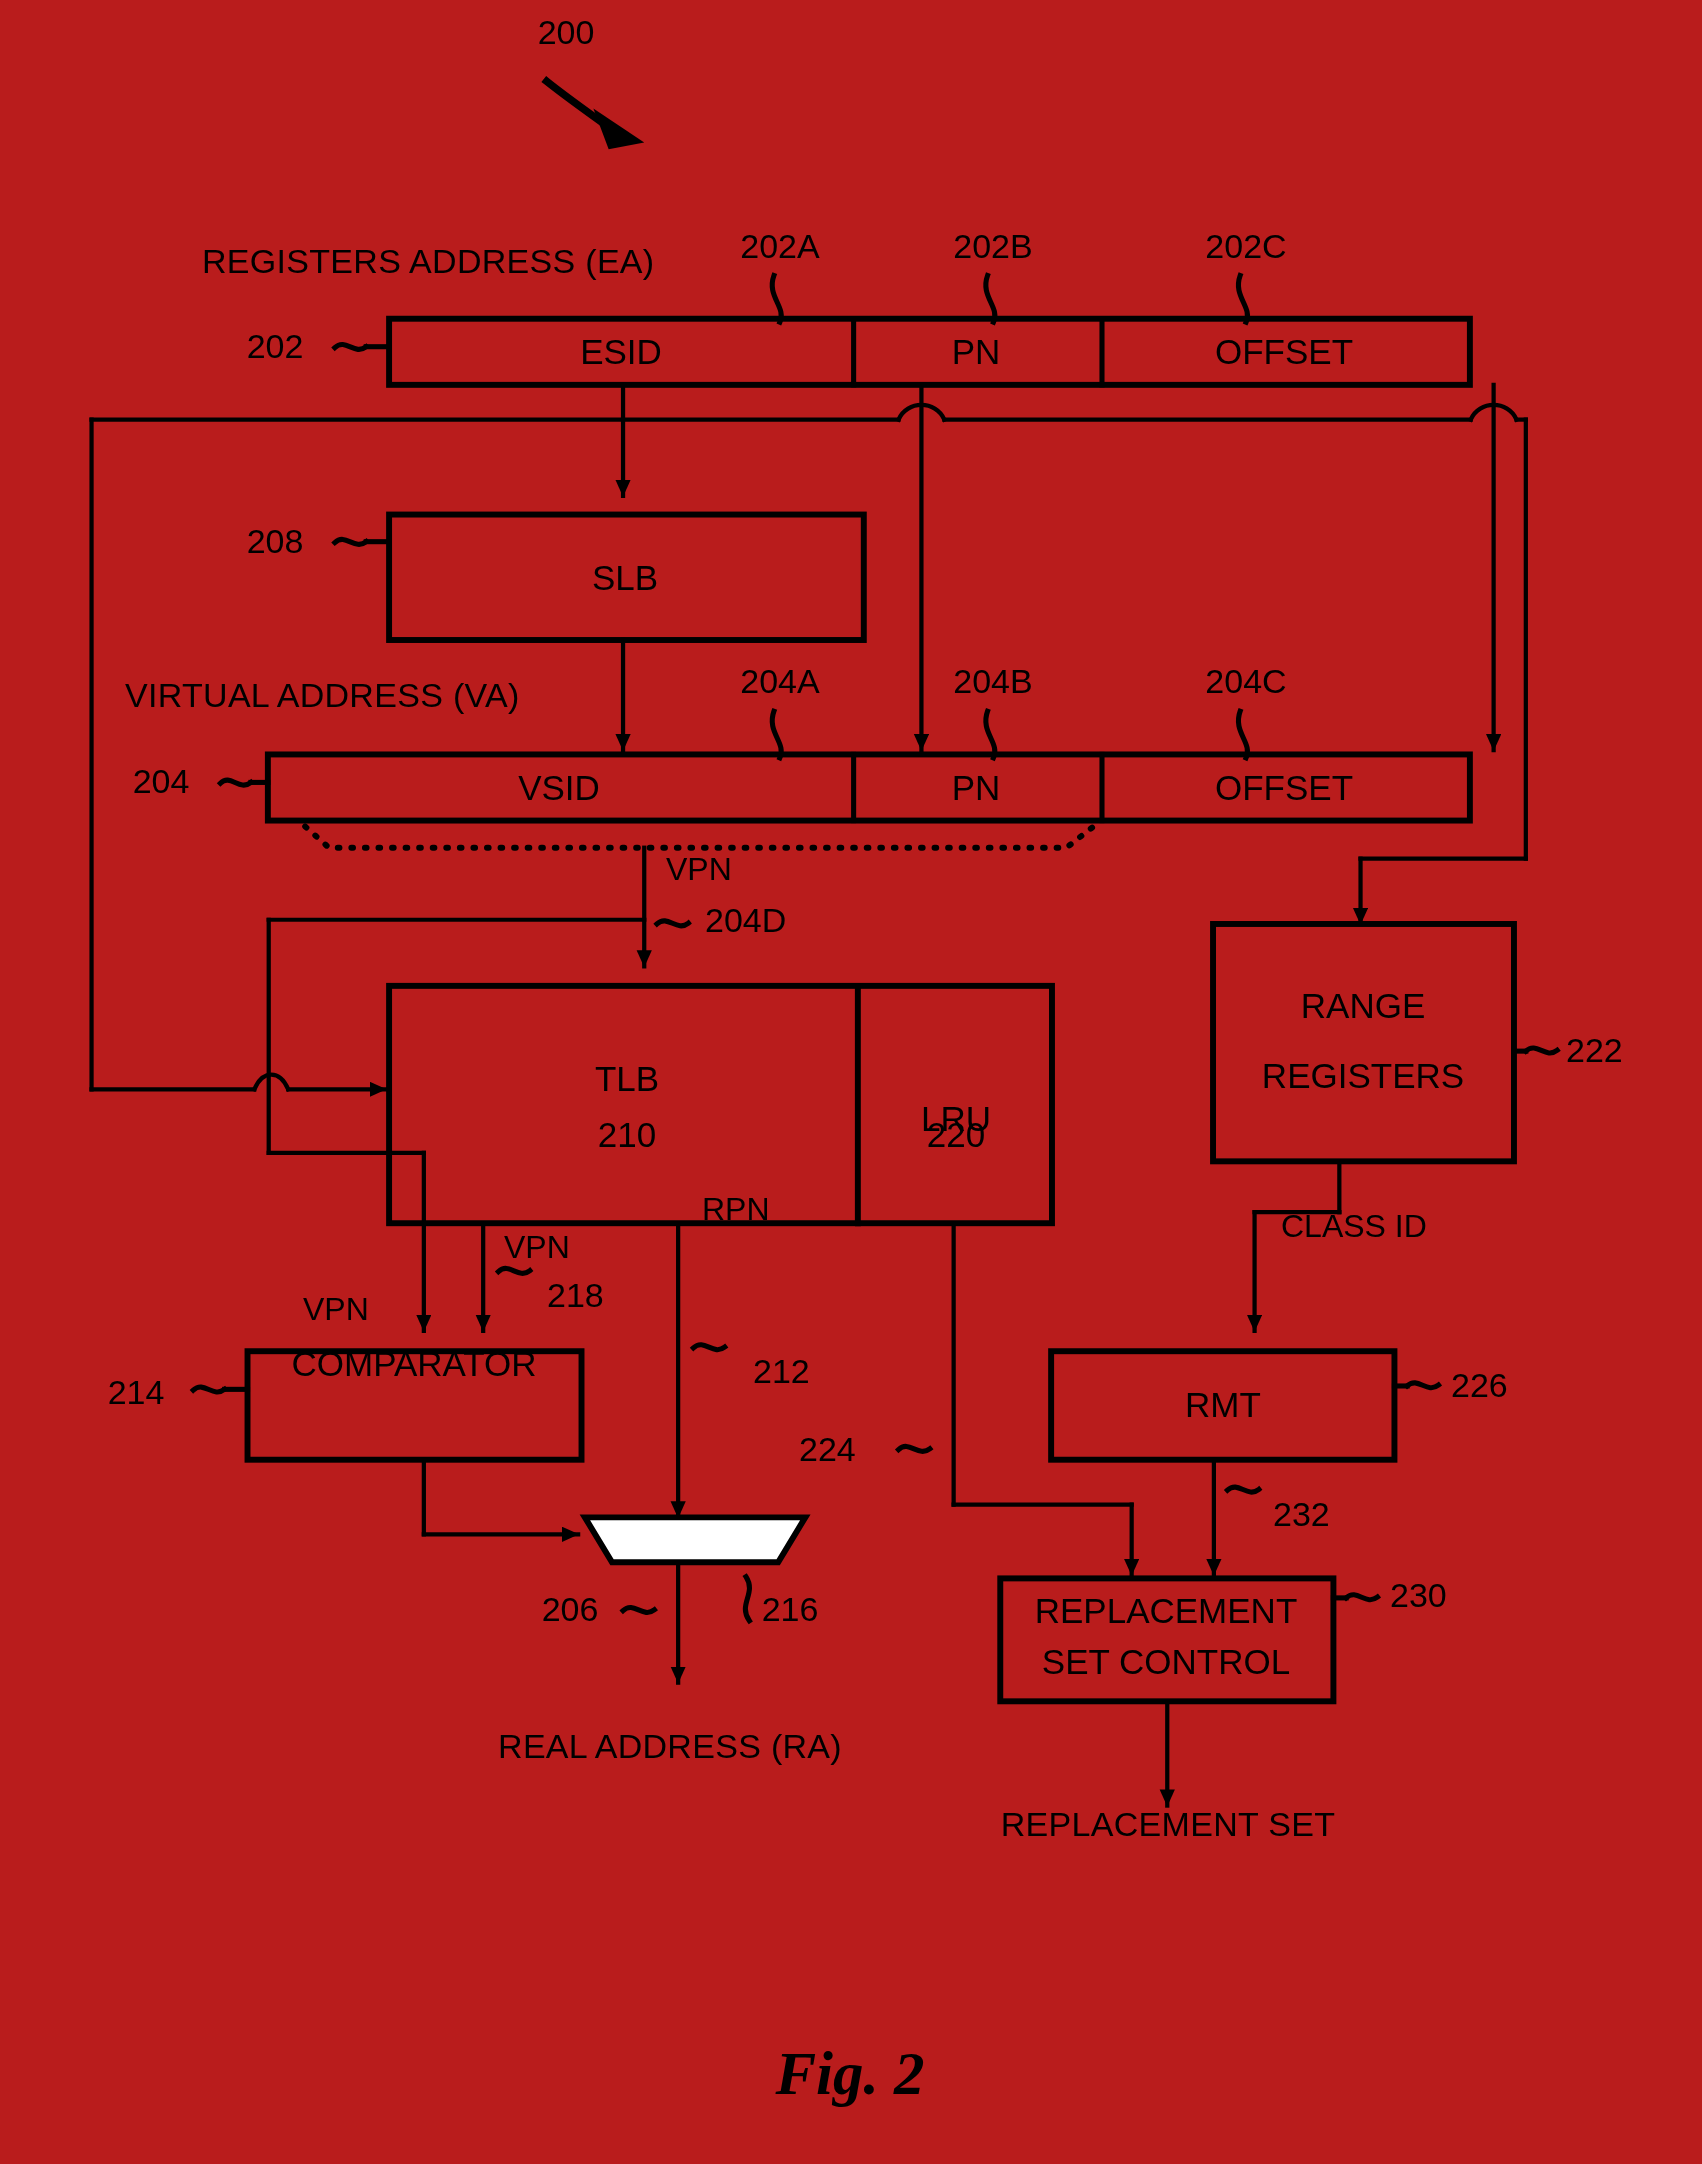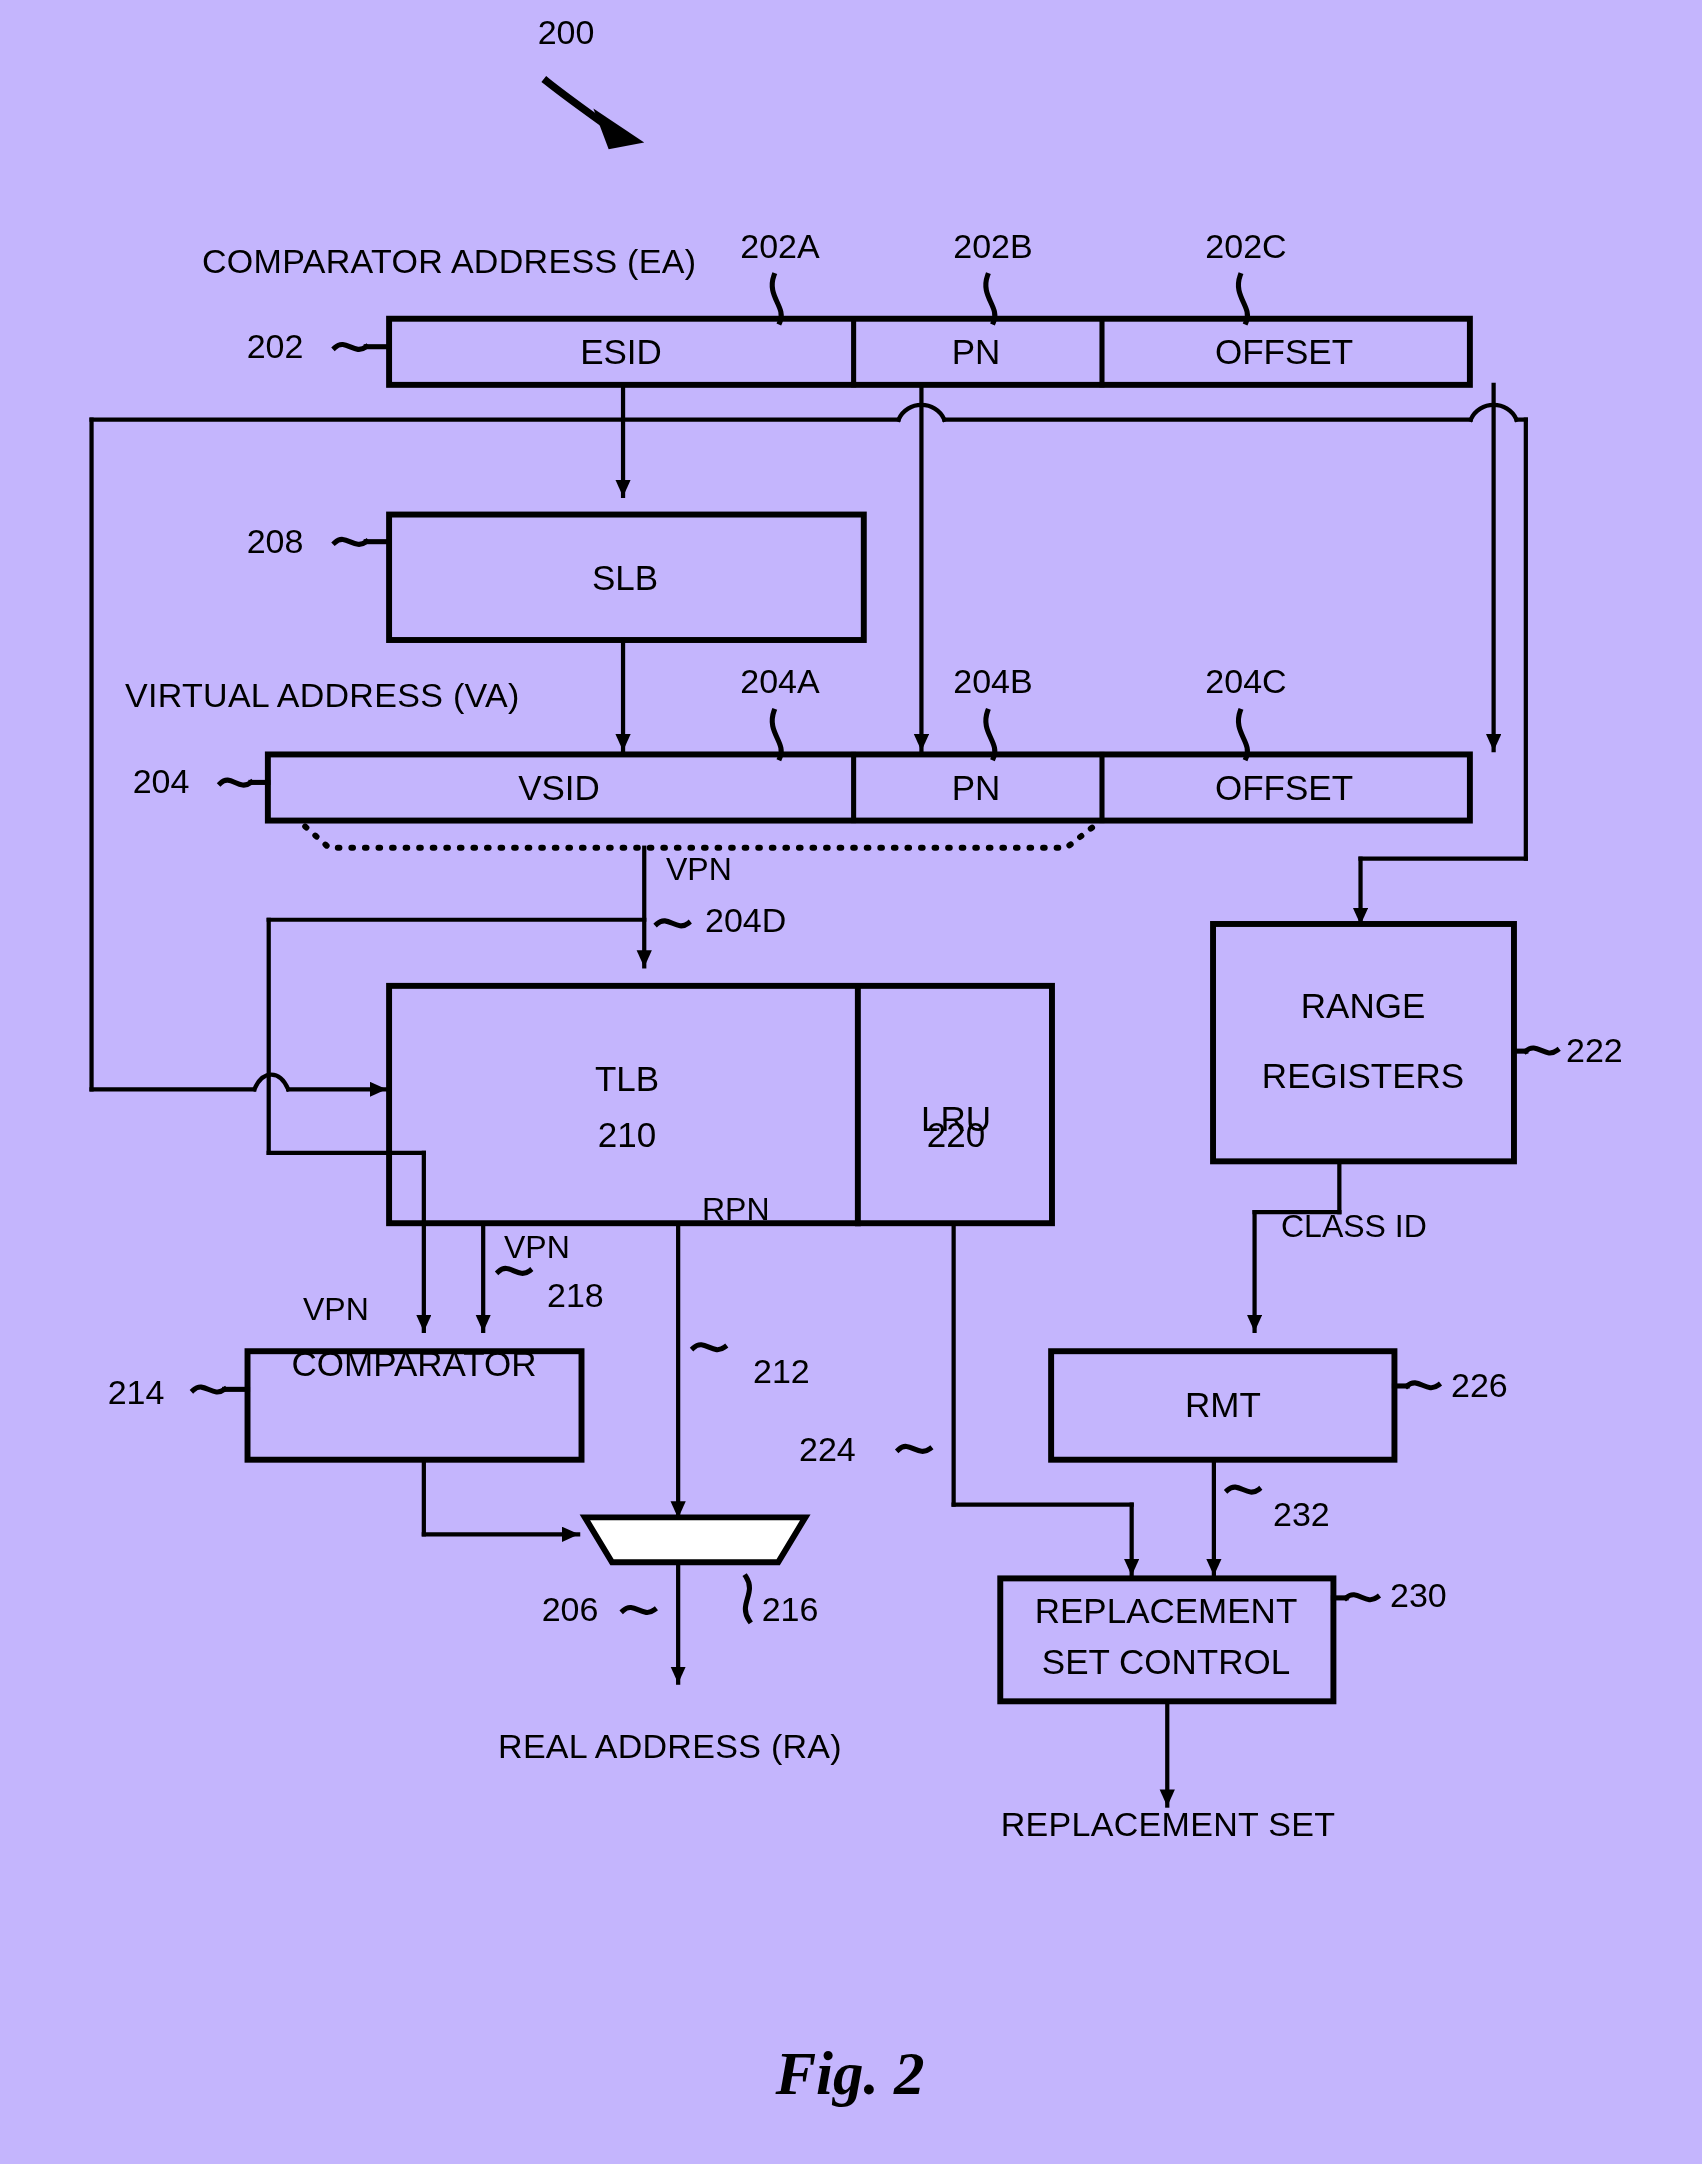--- a/index.html
+++ b/index.html
@@ -4,21 +4,21 @@
 <style>
   html, body {
     margin: 0;
     padding: 0;
     background: #ffffff;
   }
   #figure {
     position: relative;
     width: 1703px;
     height: 2165px;
-    background: #c4b5fd;
+    background: #b91c1c;
     font-family: "Liberation Sans", sans-serif;
     overflow: hidden;
   }
   #figure svg {
     position: absolute;
     left: 0;
     top: 0;
     width: 1703px;
     height: 2165px;
   }
@@ -177,21 +177,21 @@
       <path d="M1588,1885 C1601,1873 1611,1895 1625,1884" stroke-width="6" fill="none"></path>
       <line x1="1573" y1="1885" x2="1588" y2="1885" stroke-width="6"></line>
 
       <path d="M1377,2007 L1377,2130" marker-end="url(#arrbig)"></path>
 
     </g>
   </svg>
 
   <div class="lbl t-ref ctr" style="left:566px; top:15.3px;">200</div>
 
-  <div class="lbl t-big" style="left:202px; top:244px;">COMPARATOR ADDRESS (EA)</div>
+  <div class="lbl t-big" style="left:202px; top:244px;">REGISTERS ADDRESS (EA)</div>
   <div class="lbl t-ref ctr" style="left:780px; top:229px;">202A</div>
   <div class="lbl t-ref ctr" style="left:993px; top:229px;">202B</div>
   <div class="lbl t-ref ctr" style="left:1246px; top:229px;">202C</div>
   <div class="lbl t-ref ctr" style="left:275px; top:329px;">202</div>
 
   <div class="lbl t-box ctr" style="left:621px; top:334px;">ESID</div>
   <div class="lbl t-box ctr" style="left:976px; top:334px;">PN</div>
   <div class="lbl t-box ctr" style="left:1284px; top:334px;">OFFSET</div>
 
   <div class="lbl t-ref ctr" style="left:275px; top:524px;">208</div>

